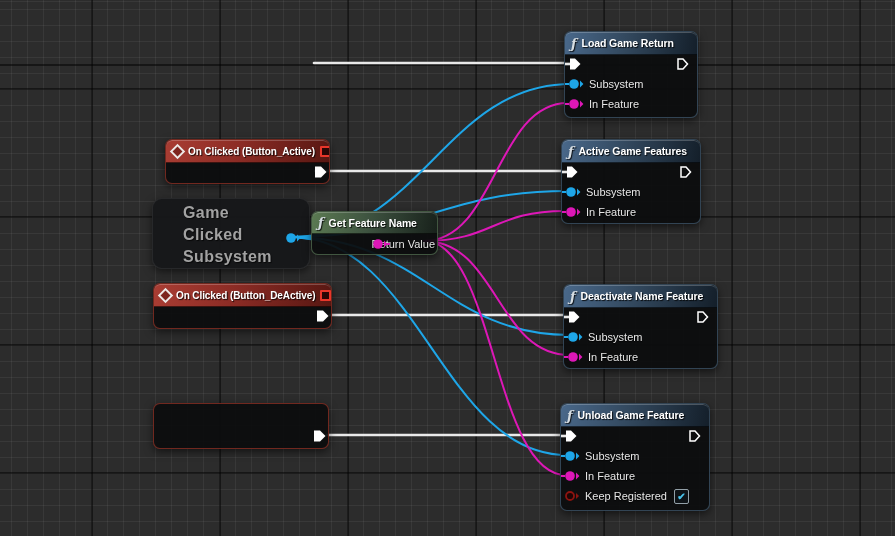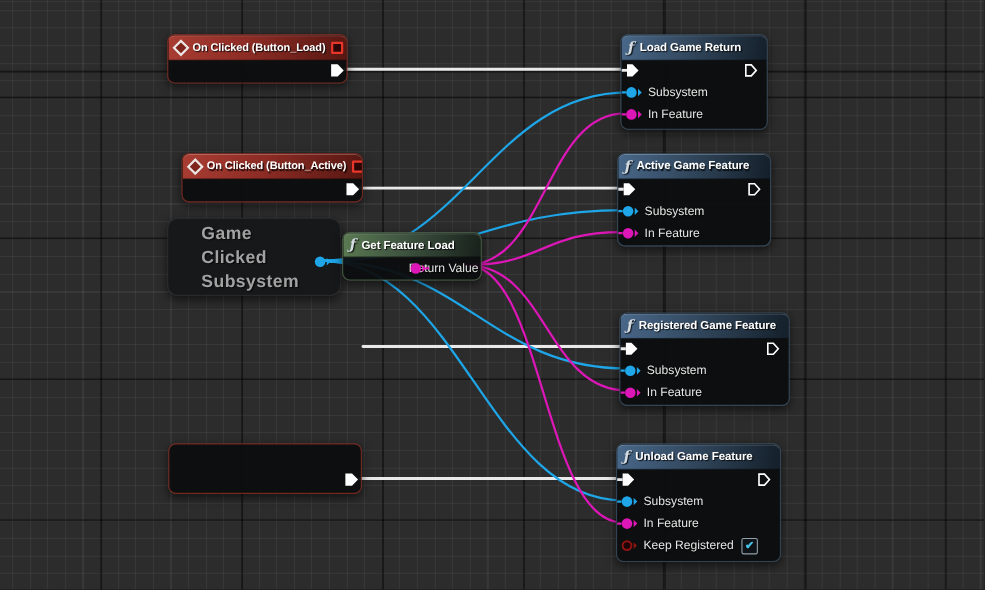--- a/index.html
+++ b/index.html
@@ -99,59 +99,59 @@
     <path class="w-cyan" d="M291.5 237 C418 237 442 191 568 191"></path>
     <path class="w-cyan" d="M291.5 237 C420 237 445 335 570 335"></path>
     <path class="w-cyan" d="M291.5 237 C418 237 443 455 567 455"></path>
 
     <path class="w-mag" d="M424 241 C496 241 496 103 568 103"></path>
     <path class="w-mag" d="M424 241 C493 241 493 211 565 211"></path>
     <path class="w-mag" d="M424 241 C497 241 497 355 570 355"></path>
     <path class="w-mag" d="M424 241 C494 241 494 475 566 475"></path>
   </svg>
 
-  <div class="node ev n-ev1">
-    <div class="hdr ev-hdr">
-      <span class="diamond"></span>
-      <span class="ttl">On Clicked (Button_Load)</span>
-      <span class="delegate"></span>
-    </div>
-    <span class="pin exec-out">
-      <svg width="15" height="14">
-          <path d="M2 1.5 L8 1.5 L13.5 7 L8 12.5 L2 12.5 Z" fill="#fff"></path>
-        </svg>
-    </span>
-  </div>
 
   <div class="node ev n-ev2">
     <div class="hdr ev-hdr">
       <span class="diamond"></span>
       <span class="ttl">On Clicked (Button_Active)</span>
       <span class="delegate"></span>
     </div>
     <span class="pin exec-out">
       <svg width="15" height="14">
           <path d="M2 1.5 L8 1.5 L13.5 7 L8 12.5 L2 12.5 Z" fill="#fff"></path>
         </svg>
     </span>
   </div>
 
+  <div class="node ev n-ev3">
+    <div class="hdr ev-hdr">
+      <span class="diamond"></span>
+      <span class="ttl">On Clicked (Button_DeActive)</span>
+      <span class="delegate"></span>
+    </div>
+    <span class="pin exec-out">
+      <svg width="15" height="14">
+          <path d="M2 1.5 L8 1.5 L13.5 7 L8 12.5 L2 12.5 Z" fill="#fff"></path>
+        </svg>
+    </span>
+  </div>
 
   <div class="node ev n-ev4">
     <span class="pin exec-out">
       <svg width="15" height="14">
           <path d="M2 1.5 L8 1.5 L13.5 7 L8 12.5 L2 12.5 Z" fill="#fff"></path>
         </svg>
     </span>
   </div>
 
   <div class="node gt n-get">
     <div class="hdr gt-hdr">
       <span class="fn-glyph">ƒ</span>
-      <span class="ttl">Get Feature Load</span>
+      <span class="ttl">Get Feature Name</span>
     </div>
     <div class="ret-row">
       <span class="plabel">Return Value</span>
       <span class="pin">
         <svg width="18" height="12">
             <circle cx="6" cy="6" r="4.8" fill="#dd17b7"></circle>
             <path d="M12 2.6 L15.4 6 L12 9.4 Z" fill="#dd17b7"></path>
             <line x1="15" y1="6" x2="18" y2="6" stroke="#dd17b7" stroke-width="2"></line>
           </svg>
       </span>
@@ -192,21 +192,21 @@
             <path d="M15 2.6 L18.4 6 L15 9.4 Z" fill="#dd17b7"></path>
           </svg>
       </span>
       <span class="plabel">In Feature</span>
     </div>
   </div>
 
   <div class="node fn n-fn2">
     <div class="hdr fn-hdr">
       <span class="fn-glyph">ƒ</span>
-      <span class="ttl">Active Game Feature</span>
+      <span class="ttl">Active Game Features</span>
     </div>
     <span class="pin exec-in">
       <svg width="18" height="14">
           <line x1="0" y1="7" x2="5" y2="7" stroke="#e9e9e9" stroke-width="2.6"></line>
           <path d="M5 1.5 L10 1.5 L15.5 7 L10 12.5 L5 12.5 Z" fill="#fff"></path>
         </svg>
     </span>
     <span class="pin exec-out-h">
       <svg width="14" height="14">
           <path d="M3 2 L8 2 L12.5 7 L8 12 L3 12 Z" fill="none" stroke="#fff" stroke-width="1.5"></path>
@@ -230,21 +230,21 @@
             <path d="M15 2.6 L18.4 6 L15 9.4 Z" fill="#dd17b7"></path>
           </svg>
       </span>
       <span class="plabel">In Feature</span>
     </div>
   </div>
 
   <div class="node fn n-fn3">
     <div class="hdr fn-hdr">
       <span class="fn-glyph">ƒ</span>
-      <span class="ttl">Registered Game Feature</span>
+      <span class="ttl">Deactivate Name Feature</span>
     </div>
     <span class="pin exec-in">
       <svg width="18" height="14">
           <line x1="0" y1="7" x2="5" y2="7" stroke="#e9e9e9" stroke-width="2.6"></line>
           <path d="M5 1.5 L10 1.5 L15.5 7 L10 12.5 L5 12.5 Z" fill="#fff"></path>
         </svg>
     </span>
     <span class="pin exec-out-h">
       <svg width="14" height="14">
           <path d="M3 2 L8 2 L12.5 7 L8 12 L3 12 Z" fill="none" stroke="#fff" stroke-width="1.5"></path>

